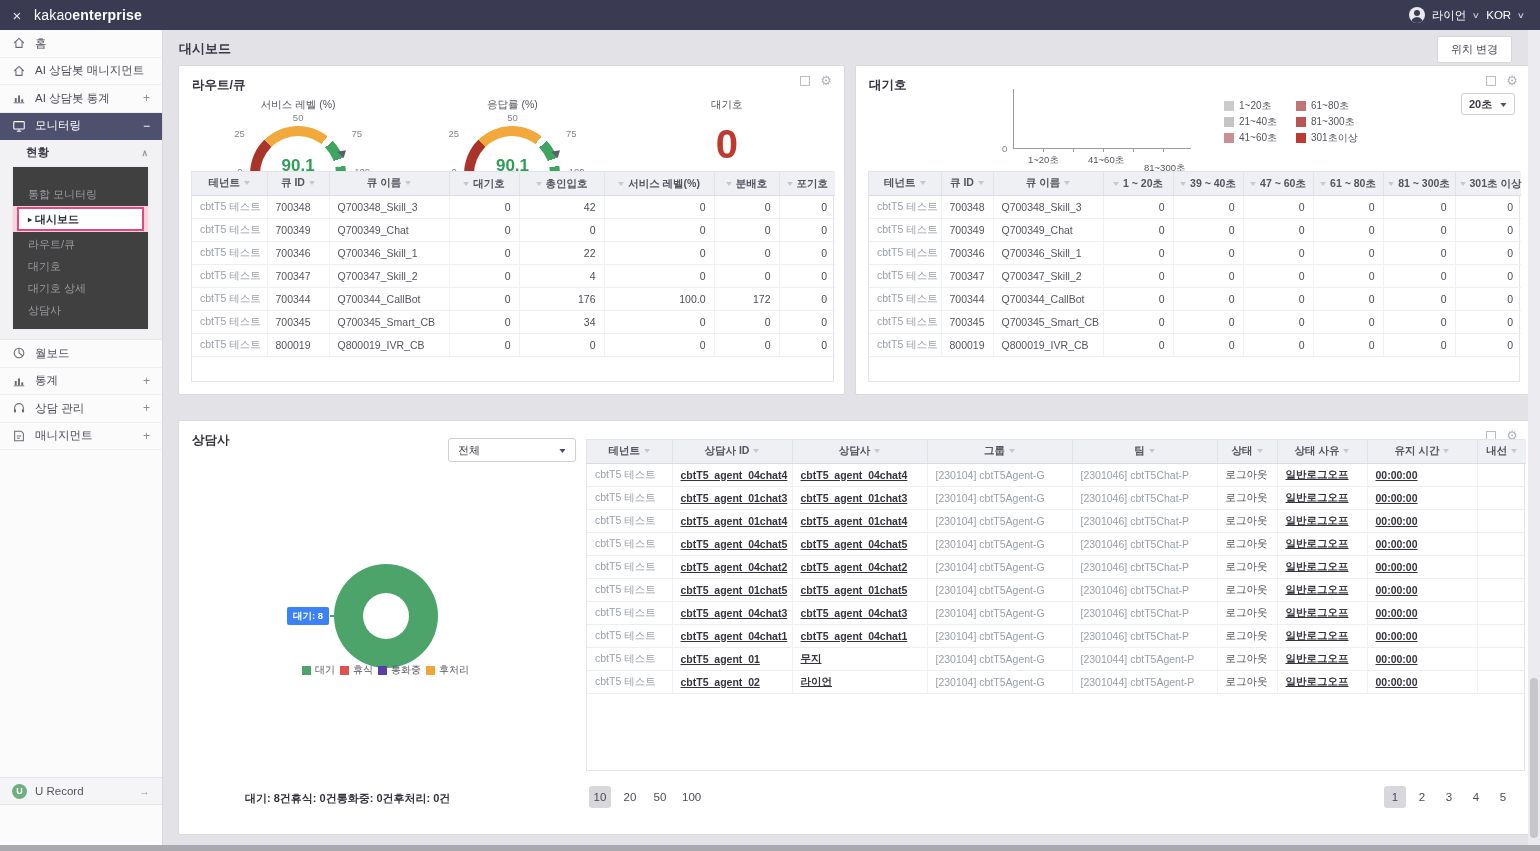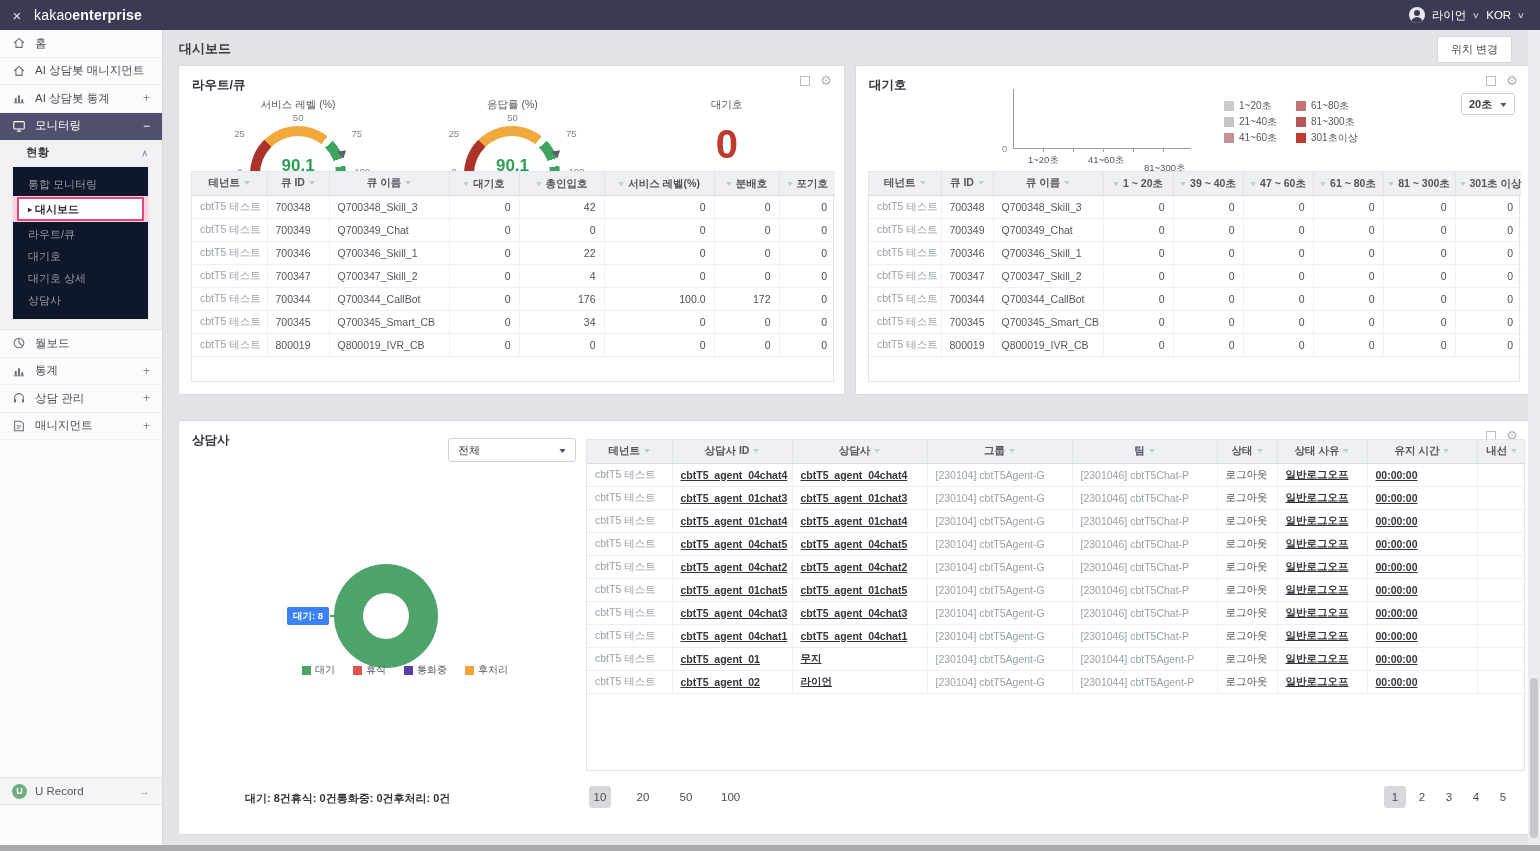--- a/index.html
+++ b/index.html
@@ -25,21 +25,21 @@
   .side-item { height:27.5px; display:flex; align-items:center; padding:0 12px; gap:9px;
                font-size:11.5px; color:#4b4b55; border-bottom:1px solid #efeff2; cursor:pointer; background:#fbfbfc; }
   .side-item svg { flex:0 0 14px; }
   .side-item .exp { margin-left:auto; color:#8b8b94; font-size:12px; }
   .side-item.active { background:#4f4f6e; color:#fff; border-bottom:1px solid #4f4f6e; }
   .side-item.active .exp { color:#fff; }
   .sub-wrap { background:#f2f2f5; padding-bottom:10px; border-bottom:1px solid #e7e7ec; }
   .sub-head { height:25px; display:flex; align-items:center; padding:0 14px 0 26px; font-size:11.5px;
               font-weight:bold; color:#3c3c46; }
   .sub-head .caret-up { margin-left:auto; font-size:9px; color:#9a9aa4; }
-  .sub-card { margin:2px 14px 0 13px; background:#0f172a; box-shadow:0 0 3px rgba(0,0,0,.07); padding:6px 0 8px; }
+  .sub-card { margin:2px 14px 0 13px; background:#404040; box-shadow:0 0 3px rgba(0,0,0,.07); padding:16px 0 8px; }
   .sub-item { height:22px; display:flex; align-items:center; padding:0 10px 0 15px; font-size:11px; color:#9a9aa2; cursor:pointer; }
   .sub-sel-row { background:#f8d3dd; height:26px; display:flex; align-items:center; padding:0 4px; margin:1px 0; }
   .sel-box { background:#fff; border:2px solid #e5477a; width:100%; height:24px; display:flex; align-items:center;
              padding:0 9px; gap:3px; font-size:11px; font-weight:bold; color:#2e2e36; }
   .sel-box .marker { font-size:8px; color:#2e2e36; }
   .side-foot { position:absolute; left:0; bottom:40px; width:162px; height:28px; background:#f5f5f7;
                border-top:1px solid #e4e4e8; border-bottom:1px solid #e4e4e8; display:flex; align-items:center;
                padding:0 12px; gap:8px; font-size:11.5px; color:#55555e; cursor:pointer; }
   .urec-ic { width:15px; height:15px; border-radius:50%; background:#6fae7f; color:#fff; font-size:9px; font-weight:bold;
              display:flex; align-items:center; justify-content:center; }
@@ -125,25 +125,25 @@
   
   .agent-filter { position:absolute; left:269px; top:17px; width:128px; height:24px; border:1px solid #cfcfd5;
                   border-radius:3px; background:#fff; display:flex; align-items:center; justify-content:space-between;
                   padding:0 9px; font-size:11px; color:#3c3c46; cursor:pointer; }
   .agent-filter .dd-caret { color:#4a4a84; }
   .donut { position:absolute; left:155px; top:143px; width:104px; height:104px; border-radius:50%; background:#4da46a; }
   .donut::after { content:""; position:absolute; inset:29px; background:#fff; border-radius:50%; }
   .callout { position:absolute; left:108px; top:186px; height:18px; background:#3b82f6; color:#fff; font-size:9.5px;
              font-weight:bold; display:flex; align-items:center; padding:0 6px; border-radius:2px; }
   .callout-line { position:absolute; left:151px; top:194px; width:8px; height:2px; background:#4da46a; }
-  .donut-legend { position:absolute; left:123px; top:242px; display:flex; gap:18px; font-size:10px; color:#55555e; }
+  .donut-legend { position:absolute; left:123px; top:242px; display:flex; gap:5px; font-size:10px; color:#55555e; }
   .dleg-item { display:flex; align-items:center; gap:4px; }
   .dleg-item .sw { width:9px; height:9px; }
   .agent-stats { position:absolute; left:66px; top:370px; display:flex; font-size:11px; font-weight:bold; color:#33333c; }
-  .psizes { position:absolute; left:410px; top:365px; display:flex; gap:21px; }
+  .psizes { position:absolute; left:410px; top:365px; display:flex; gap:8px; }
   .pages  { position:absolute; right:16px; top:365px; display:flex; gap:5px; }
   .pg { min-width:22px; height:22px; display:flex; align-items:center; justify-content:center; font-size:11.5px;
         color:#4b4b55; border-radius:3px; cursor:pointer; padding:0 3px; }
   .psizes .pg:first-child, .pages .pg:first-child { background:#d8d8dc; }
 
   
   .vscroll { position:absolute; right:0; top:30px; width:12px; height:815px; background:#ececf0; z-index:25; }
   .vthumb { position:absolute; left:2px; right:2px; top:648px; height:160px; background:#c6c6cb; border-radius:4px; }
   .hbar { position:absolute; left:0; bottom:0; width:1540px; height:6px; background:#a9a9af; z-index:26; }
 </style>

